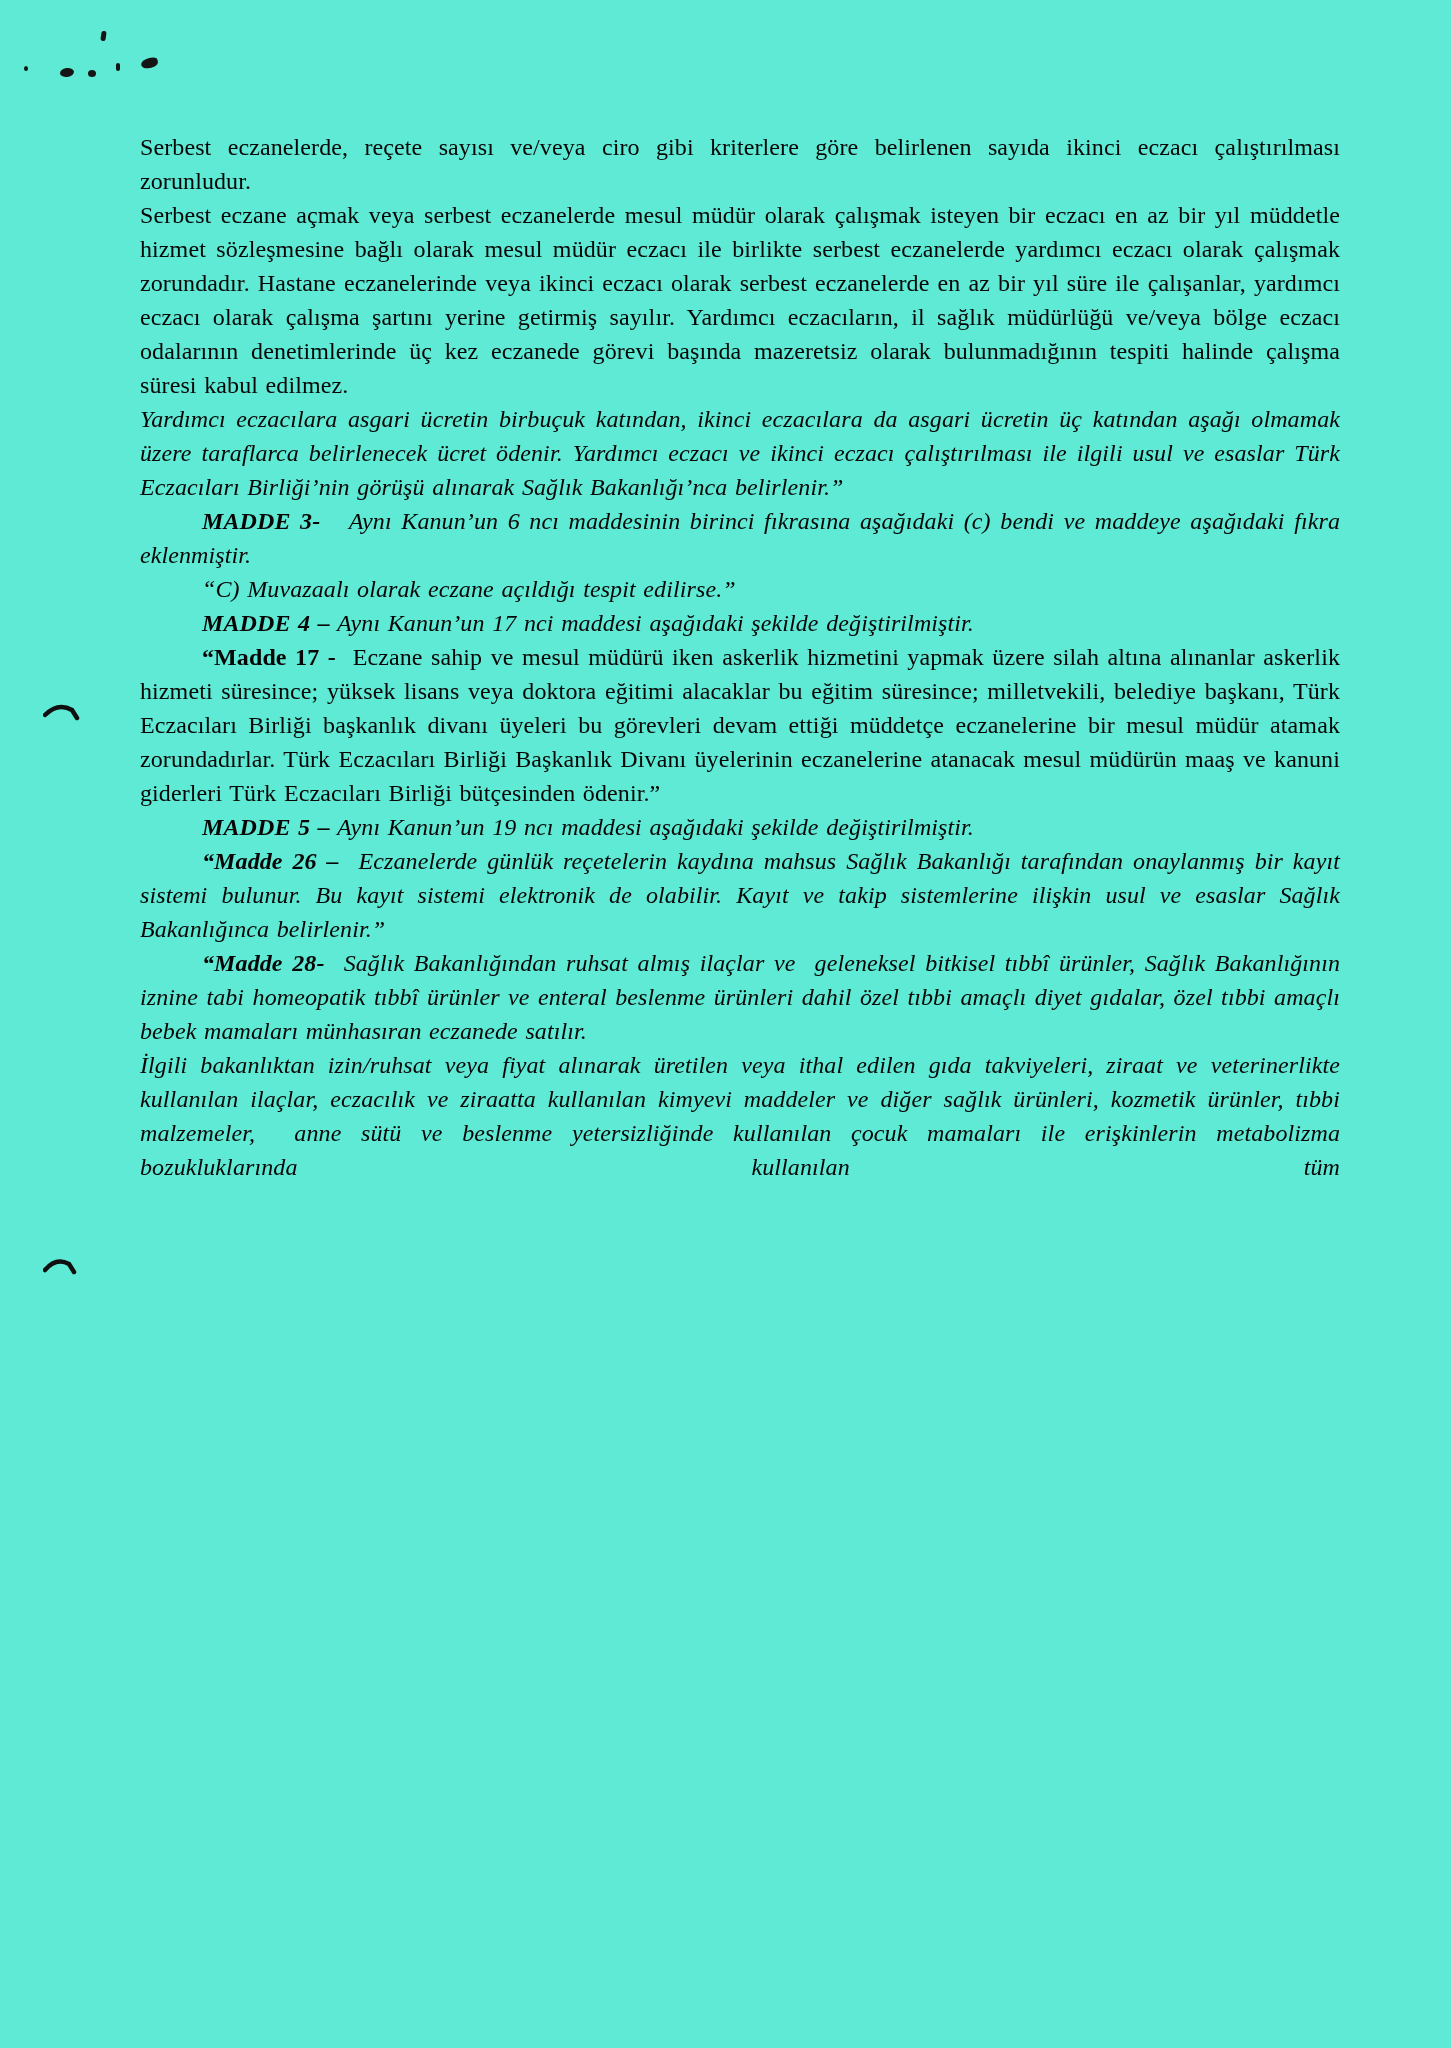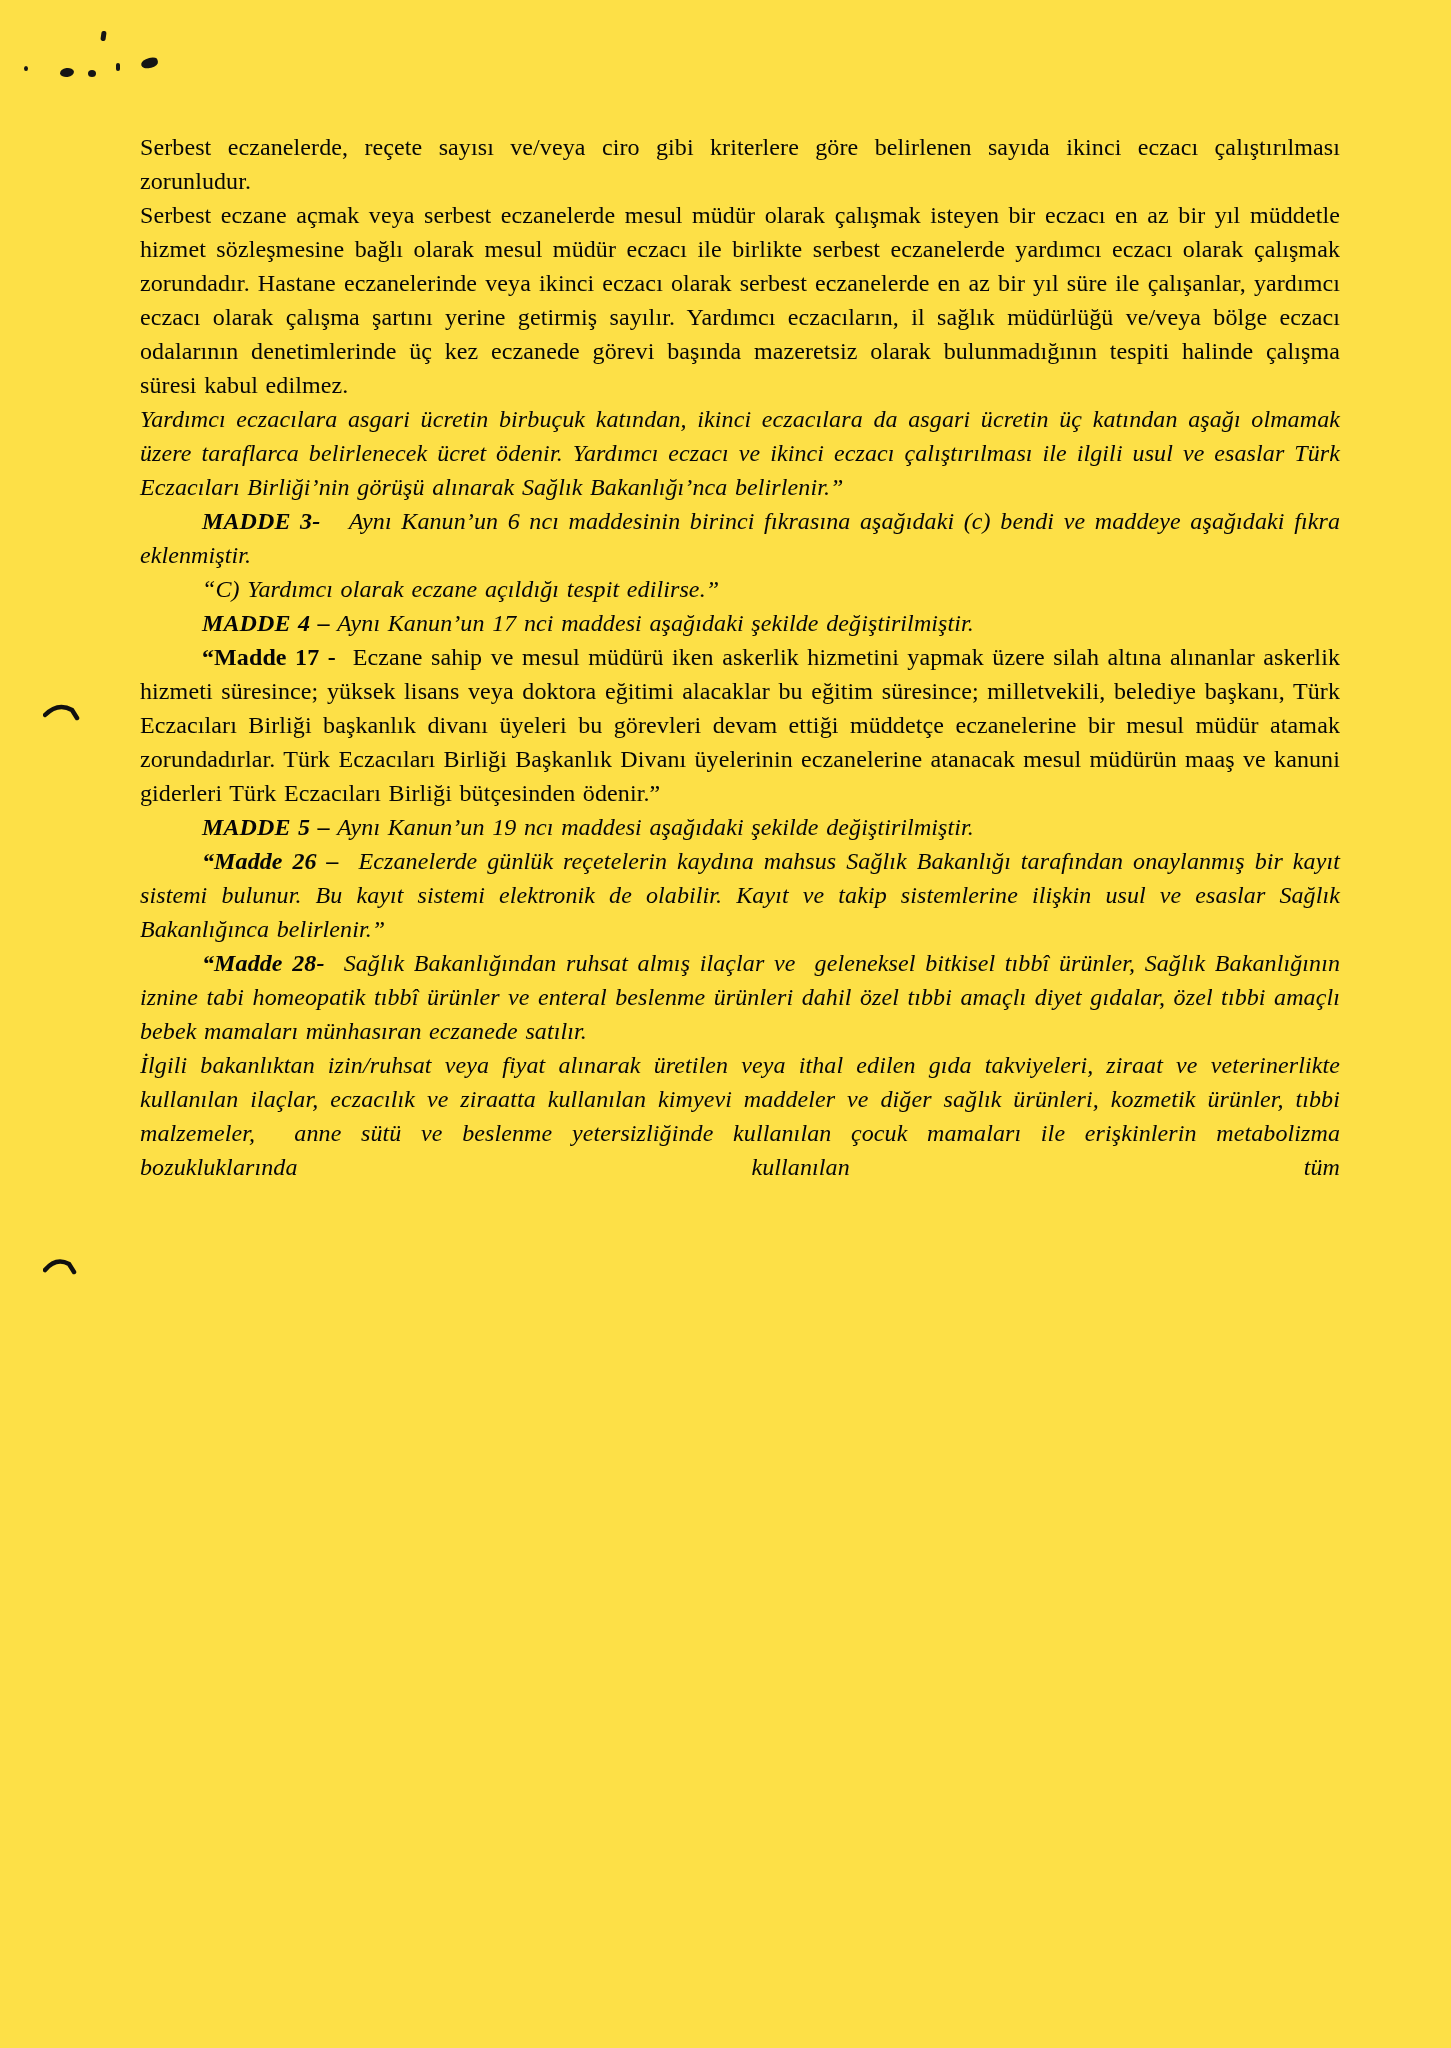--- a/index.html
+++ b/index.html
@@ -5,21 +5,21 @@
 <style>
   html,body{margin:0;padding:0;}
   body{
     width:1451px;height:2048px;
     background:#e9e9e9;
     font-family:"Liberation Serif","DejaVu Serif",serif;
   }
   .page{
     position:relative;
     width:1451px;height:2048px;
-    background:#fde047;
+    background:#5eead4;
     color:#000;
     overflow:hidden;
   }
   .doc-body{
     position:absolute;
     left:140px;top:130px;
     width:1200px;
   }
   p.para{
     margin:0;
@@ -78,21 +78,21 @@
     <svg viewBox="0 0 38 20" xmlns="http://www.w3.org/2000/svg">
       <path d="M2 15 Q 13 2 26 9 L 31 17" fill="none" stroke="#101010" stroke-width="4.5" stroke-linecap="round"></path>
     </svg>
   </span>
 
   <div class="doc-body">
       <p class="para sp-first"><span>Serbest eczanelerde, reçete sayısı ve/veya ciro gibi kriterlere göre belirlenen sayıda ikinci eczacı çalıştırılması zorunludur.</span></p>
       <p class="para sp-large"><span>Serbest eczane açmak veya serbest eczanelerde mesul müdür olarak çalışmak isteyen bir eczacı en az bir yıl müddetle hizmet sözleşmesine bağlı olarak mesul müdür eczacı ile birlikte serbest eczanelerde yardımcı eczacı olarak çalışmak zorundadır. Hastane eczanelerinde veya ikinci eczacı olarak serbest eczanelerde en az bir yıl süre ile çalışanlar, yardımcı eczacı olarak çalışma şartını yerine getirmiş sayılır. Yardımcı eczacıların, il sağlık müdürlüğü ve/veya bölge eczacı odalarının denetimlerinde üç kez eczanede görevi başında mazeretsiz olarak bulunmadığının tespiti halinde çalışma süresi kabul edilmez.</span></p>
       <p class="para sp-normal"><span>Yardımcı eczacılara asgari ücretin birbuçuk katından, ikinci eczacılara da asgari ücretin üç katından aşağı olmamak üzere taraflarca belirlenecek ücret ödenir. Yardımcı eczacı ve ikinci eczacı çalıştırılması ile ilgili usul ve esaslar Türk Eczacıları Birliği’nin görüşü alınarak Sağlık Bakanlığı’nca belirlenir.”</span></p>
       <p class="para sp-normal indent"><strong>MADDE 3-</strong><span>&nbsp;&nbsp; Aynı Kanun’un 6 ncı maddesinin birinci fıkrasına aşağıdaki (c) bendi ve maddeye aşağıdaki fıkra eklenmiştir.</span></p>
-      <p class="para sp-normal indent"><span>“C) Yardımcı olarak eczane açıldığı tespit edilirse.”</span></p>
+      <p class="para sp-normal indent"><span>“C) Muvazaalı olarak eczane açıldığı tespit edilirse.”</span></p>
       <p class="para sp-normal indent"><strong>MADDE 4 –</strong><span> Aynı Kanun’un 17 nci maddesi aşağıdaki şekilde değiştirilmiştir.</span></p>
       <p class="para sp-none indent"><strong>“Madde 17 -</strong><span>&nbsp; Eczane sahip ve mesul müdürü iken askerlik hizmetini yapmak üzere silah altına alınanlar askerlik hizmeti süresince; yüksek lisans veya doktora eğitimi alacaklar bu eğitim süresince; milletvekili, belediye başkanı, Türk Eczacıları Birliği başkanlık divanı üyeleri bu görevleri devam ettiği müddetçe eczanelerine bir mesul müdür atamak zorundadırlar. Türk Eczacıları Birliği Başkanlık Divanı üyelerinin eczanelerine atanacak mesul müdürün maaş ve kanuni giderleri Türk Eczacıları Birliği bütçesinden ödenir.”</span></p>
       <p class="para sp-normal indent"><strong>MADDE 5 –</strong><span> Aynı Kanun’un 19 ncı maddesi aşağıdaki şekilde değiştirilmiştir.</span></p>
       <p class="para sp-normal indent"><strong>“Madde 26 –</strong><span>&nbsp; Eczanelerde günlük reçetelerin kaydına mahsus Sağlık Bakanlığı tarafından onaylanmış bir kayıt sistemi bulunur. Bu kayıt sistemi elektronik de olabilir. Kayıt ve takip sistemlerine ilişkin usul ve esaslar Sağlık Bakanlığınca belirlenir.”</span></p>
       <p class="para sp-normal indent"><strong>“Madde 28-</strong><span>&nbsp; Sağlık Bakanlığından ruhsat almış ilaçlar ve &nbsp;geleneksel bitkisel tıbbî ürünler, Sağlık Bakanlığının iznine tabi homeopatik tıbbî ürünler ve enteral beslenme ürünleri dahil özel tıbbi amaçlı diyet gıdalar, özel tıbbi amaçlı bebek mamaları münhasıran eczanede satılır.</span></p>
       <p class="para sp-normal jlast"><span>İlgili bakanlıktan izin/ruhsat veya fiyat alınarak üretilen veya ithal edilen gıda takviyeleri, ziraat ve veterinerlikte kullanılan ilaçlar, eczacılık ve ziraatta kullanılan kimyevi maddeler ve diğer sağlık ürünleri, kozmetik ürünler, tıbbi malzemeler, &nbsp;anne sütü ve beslenme yetersizliğinde kullanılan çocuk mamaları ile erişkinlerin metabolizma bozukluklarında kullanılan tüm</span></p>
     </div>
 
 </div>
 

